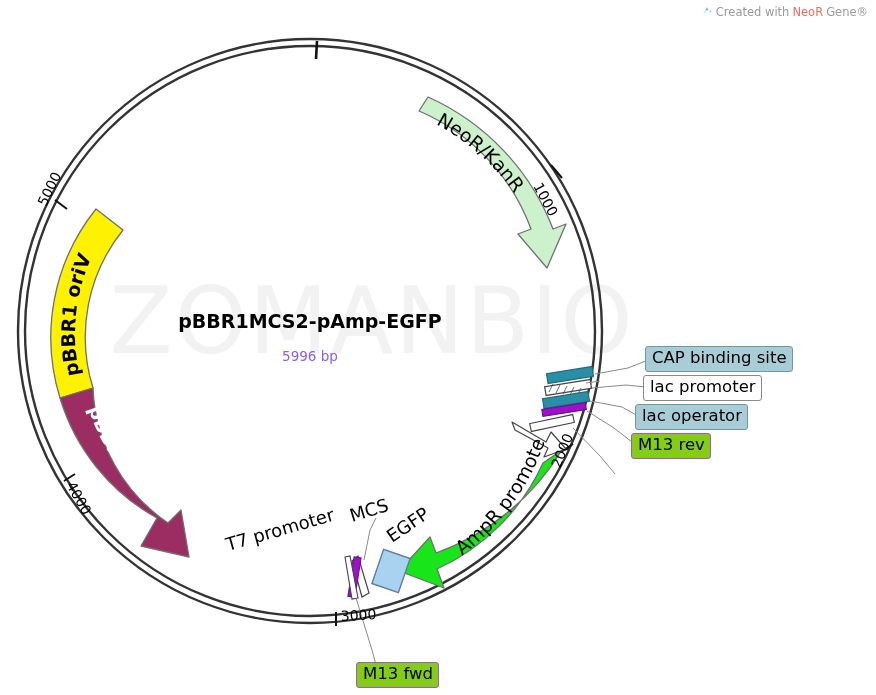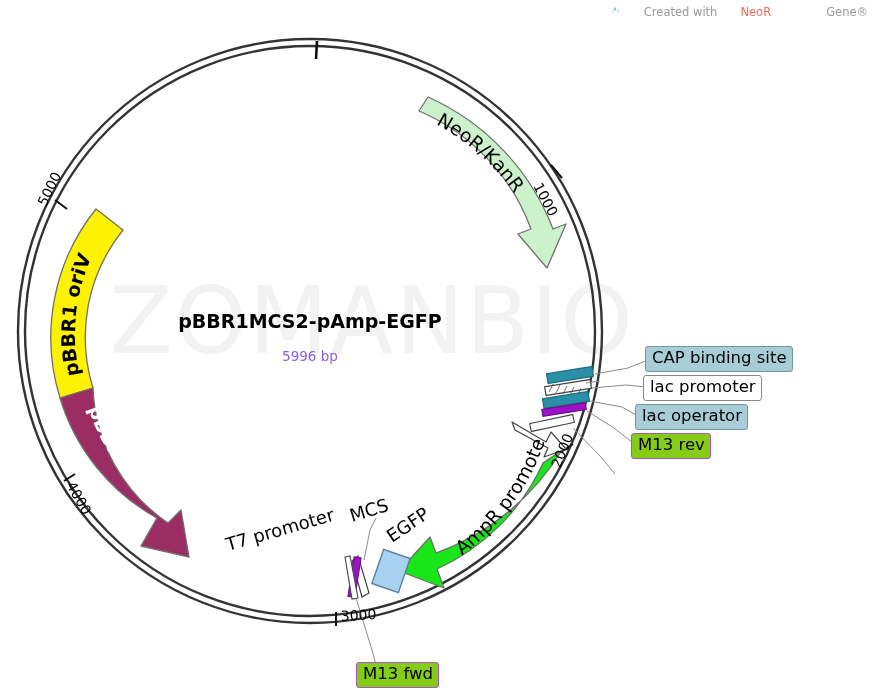--- a/index.html
+++ b/index.html
@@ -3,25 +3,25 @@
 <meta charset="utf-8">
 <style>
   html,body{margin:0;padding:0;background:#ffffff;}
   body{width:876px;height:695px;overflow:hidden;
        font-family:"DejaVu Sans","Liberation Sans",sans-serif;}
   #stage{position:relative;width:876px;height:695px;background:#fff;}
   svg#map{position:absolute;left:0;top:0;width:876px;height:695px;}
 
   
   #brand{position:absolute;right:8px;top:5px;display:flex;align-items:center;
-         gap:23px;font-size:11.5px;color:#9a9a9a;
+         gap:3px;font-size:11.5px;color:#9a9a9a;
          font-family:"DejaVu Sans","Liberation Sans",sans-serif;}
   #brand .bmark{display:inline-block;width:12px;height:12px;position:relative;}
   #brand .snap{color:#f26b5b;}
-  #brand .gene{color:#9a9a9a;margin-left:32px;}
+  #brand .gene{color:#9a9a9a;}
 
   
   #watermark{position:absolute;left:0;top:276px;width:744px;text-align:center;
              font-size:92px;letter-spacing:2px;color:#f2f2f2;
              font-family:"DejaVu Sans","Liberation Sans",sans-serif;
              font-weight:400;pointer-events:none;user-select:none;
              line-height:1;}
 
   
   #title-block{position:absolute;left:0;top:310px;width:620px;text-align:center;}

